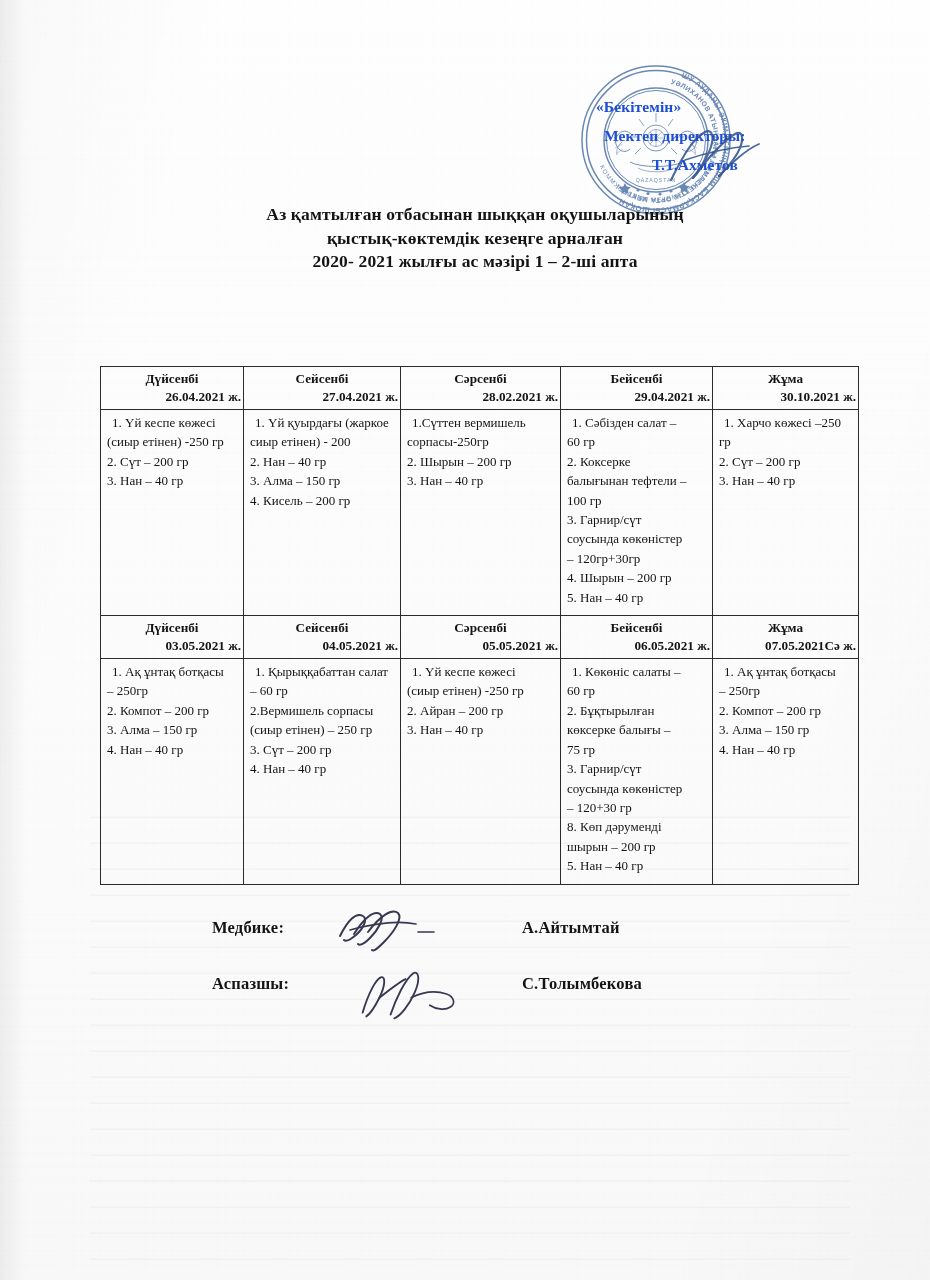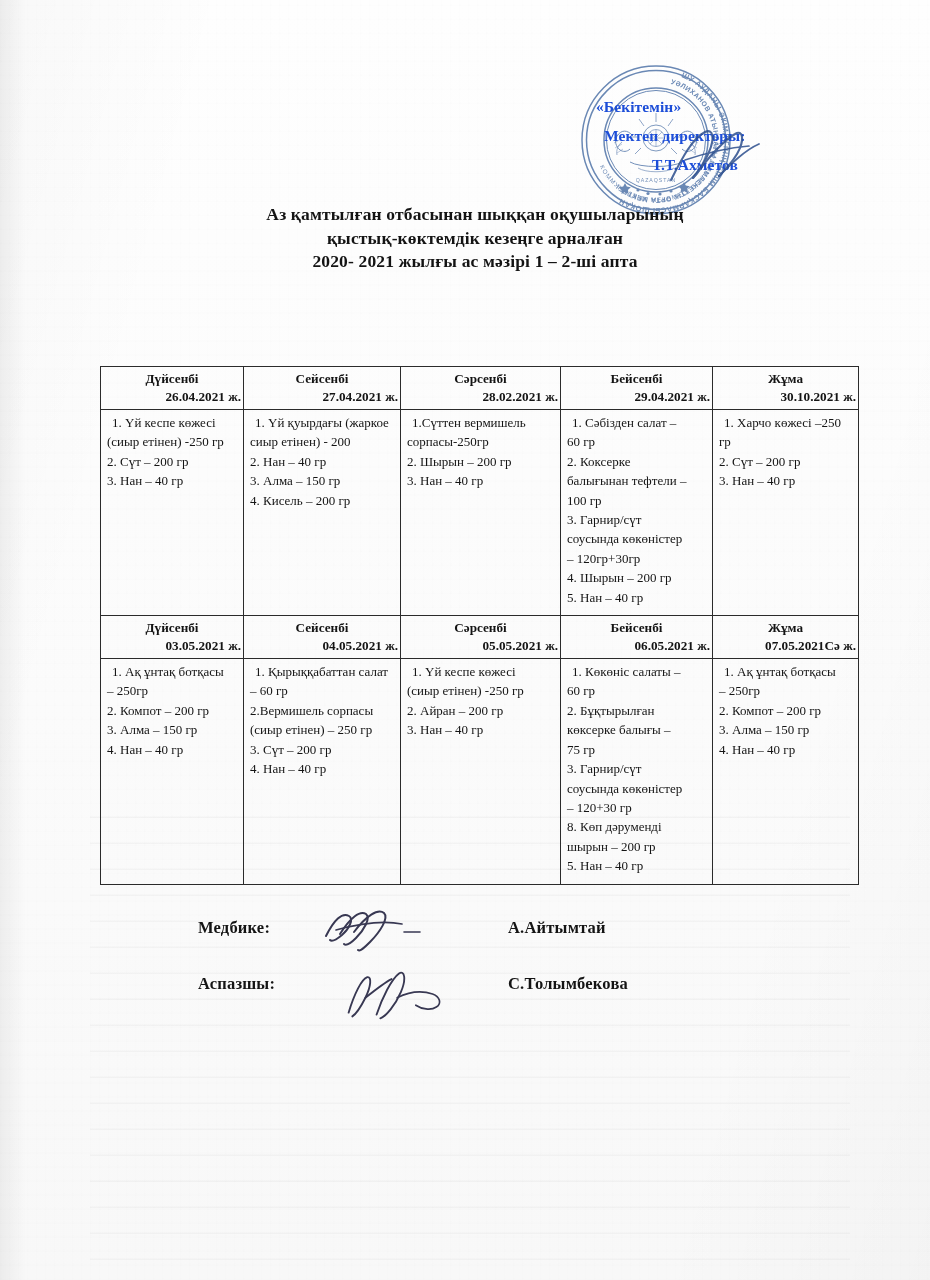--- a/index.html
+++ b/index.html
@@ -149,21 +149,21 @@
   }
   .meal-cell .item { display: block; }
   .meal-cell .item:first-child { text-indent: 5px; }
 
   .row-week1 .meal-cell { height: 168px; }
   .row-week2 .meal-cell { height: 205px; }
 
   
   .sign-block {
     position: absolute;
-    left: 198px;
+    left: 212px;
     top: 912px;
     width: 620px;
     z-index: 3;
   }
   .sign-row {
     position: relative;
     height: 56px;
   }
   .sign-role {
     position: absolute;

